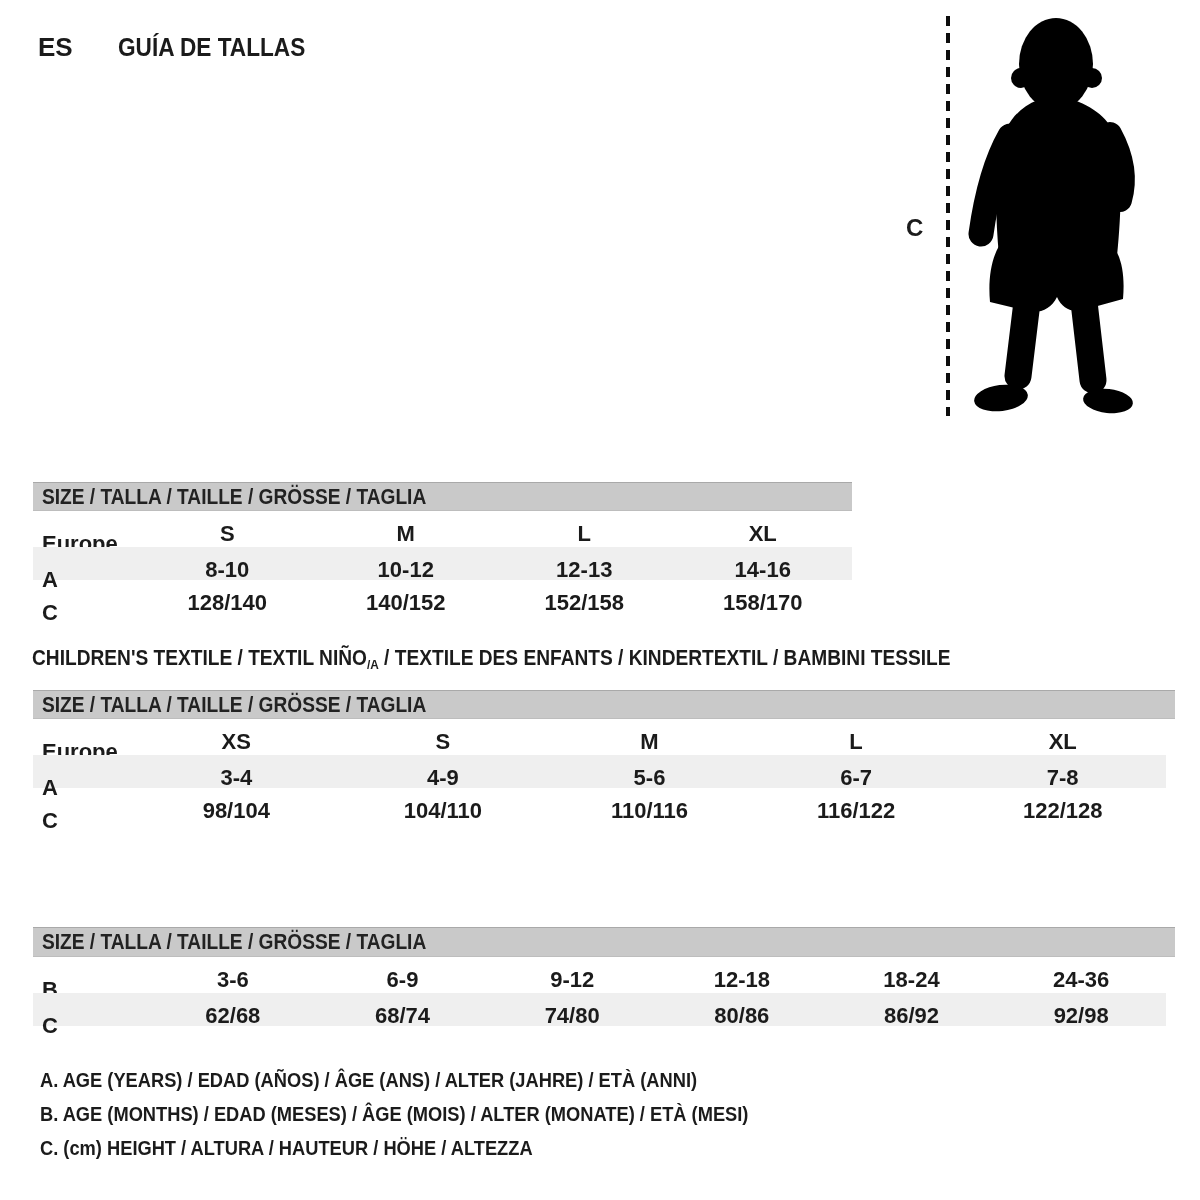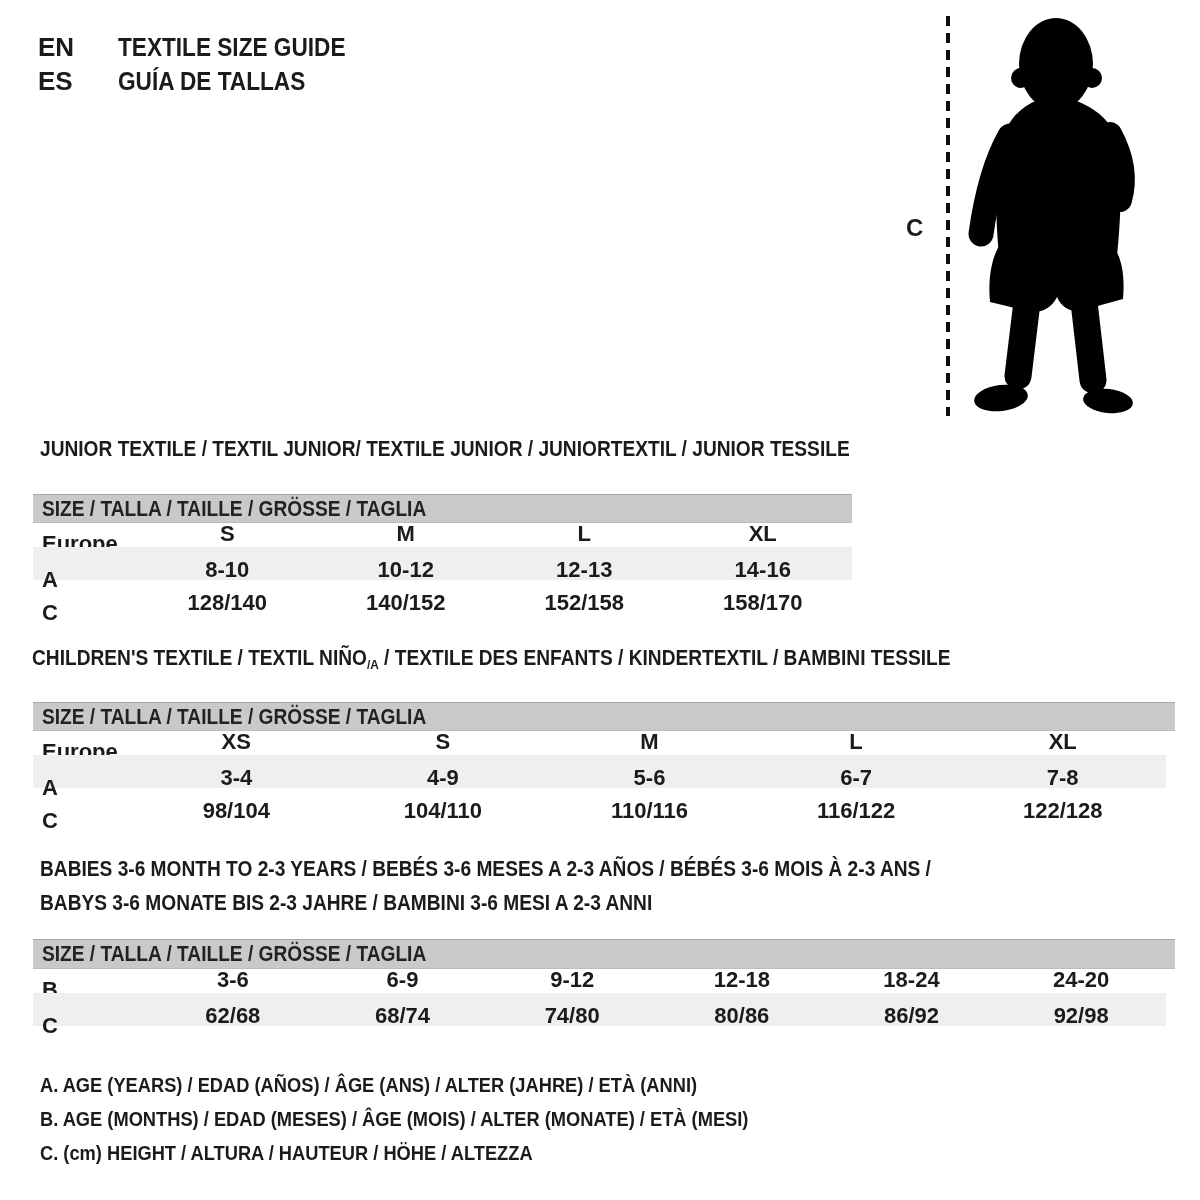--- a/index.html
+++ b/index.html
@@ -27,45 +27,41 @@
   .baby-svg { left:965px; top:14px; }
 
   
   .sec-heading { font-size:22px; line-height:26px; }
   .heading-sub { font-size:0.62em; vertical-align:-0.28em; }
 
   
   .size-bar {
     background:#c9c9c9; border-top:1px solid #a9a9a9; border-bottom:1px solid #bdbdbd;
     box-sizing:border-box; display:flex; align-items:center; padding-left:9px;
-    font-size:22px; color:#222;margin-top:12px;
+    font-size:22px; color:#222;
   }
 
   
   .trow { display:grid; align-items:center; font-size:22px; left:33px; }
   .cols4 { grid-template-columns:105px repeat(4,1fr); width:819px; }
   .cols5 { grid-template-columns:100px repeat(5,1fr); width:1133px; }
   .cols6 { grid-template-columns:115px repeat(6,1fr); width:1133px; }
   .tlabel { padding-left:9px;margin-top:20px; }
   .tcell { text-align:center; }
   .shade { background:#efefef; }
 
   
-  .legend-line { height:34px; display:flex; align-items:center; font-size:21px; }
+  .legend-line { height:34px; display:flex; align-items:flex-start; font-size:21px; }
 </style>
 </head>
 <body>
 
 <div class="page">
 
   <div class="abs lang-block">
-    <div class="lang-row">
-      <span class="lang-code">EN</span>
-      <span class="lang-title cond">TEXTILE SIZE GUIDE</span>
-    </div>
     <div class="lang-row">
       <span class="lang-code">ES</span>
       <span class="lang-title cond">GUÍA DE TALLAS</span>
     </div>
   </div>
 
   <div class="abs measure-line"></div>
   <span class="abs measure-label">C</span>
   <svg class="abs baby-svg" width="180" height="404" viewBox="0 0 180 404" aria-hidden="true">
     <g fill="#000000" stroke="none">
@@ -76,23 +72,20 @@
       <path d="M45,122 C29,150 21,184 16,220" stroke="#000000" stroke-width="25" stroke-linecap="round" fill="none"></path>
       <path d="M145,120 C157,142 161,165 155,186" stroke="#000000" stroke-width="24" stroke-linecap="round" fill="none"></path>
       <path d="M34,232 L148,232 C157,244 160,262 158,285 L118,296 C106,299 97,294 92,283 C86,295 75,300 62,297 L25,288 C23,266 26,246 34,232 Z"></path>
       <path d="M62,288 L53,362" stroke="#000000" stroke-width="27" stroke-linecap="round" fill="none"></path>
       <path d="M119,288 L128,366" stroke="#000000" stroke-width="27" stroke-linecap="round" fill="none"></path>
       <ellipse cx="36" cy="384" rx="27" ry="13" transform="rotate(-7 36 384)"></ellipse>
       <ellipse cx="143" cy="387" rx="25" ry="12" transform="rotate(6 143 387)"></ellipse>
     </g>
   </svg>
 
-  <h2 class="abs sec-heading" style="left:40px;top:436px;margin:0;">
-    <span class="cond">JUNIOR TEXTILE / TEXTIL JUNIOR/ TEXTILE JUNIOR / JUNIORTEXTIL / JUNIOR TESSILE</span>
-  </h2>
   <div class="abs size-bar" style="left:33px;top:482px;width:819px;height:29px;">
     <span class="cond">SIZE / TALLA / TAILLE / GRÖSSE / TAGLIA</span>
   </div>
   <div class="abs trow cols4" style="top:511px;height:36px;">
     <span class="tlabel">Europe</span>
     <span class="tcell">S</span>
     <span class="tcell">M</span>
     <span class="tcell">L</span>
     <span class="tcell">XL</span>
   </div>
@@ -135,35 +128,31 @@
   </div>
   <div class="abs trow cols5" style="top:788px;height:36px;">
     <span class="tlabel">C</span>
     <span class="tcell">98/104</span>
     <span class="tcell">104/110</span>
     <span class="tcell">110/116</span>
     <span class="tcell">116/122</span>
     <span class="tcell">122/128</span>
   </div>
 
-  <h2 class="abs sec-heading" style="left:40px;top:852px;margin:0;line-height:34px;">
-    <span class="cond">BABIES 3-6 MONTH TO 2-3 YEARS / BEBÉS 3-6 MESES A 2-3 AÑOS / BÉBÉS 3-6 MOIS À 2-3 ANS /</span><br>
-    <span class="cond">BABYS 3-6 MONATE BIS 2-3 JAHRE / BAMBINI 3-6 MESI A 2-3 ANNI</span>
-  </h2>
   <div class="abs size-bar" style="left:33px;top:927px;width:1142px;height:30px;">
     <span class="cond">SIZE / TALLA / TAILLE / GRÖSSE / TAGLIA</span>
   </div>
   <div class="abs trow cols6" style="top:957px;height:36px;">
     <span class="tlabel">B</span>
     <span class="tcell">3-6</span>
     <span class="tcell">6-9</span>
     <span class="tcell">9-12</span>
     <span class="tcell">12-18</span>
     <span class="tcell">18-24</span>
-    <span class="tcell">24-20</span>
+    <span class="tcell">24-36</span>
   </div>
   <div class="abs trow cols6 shade" style="top:993px;height:33px;">
     <span class="tlabel">C</span>
     <span class="tcell">62/68</span>
     <span class="tcell">68/74</span>
     <span class="tcell">74/80</span>
     <span class="tcell">80/86</span>
     <span class="tcell">86/92</span>
     <span class="tcell">92/98</span>
   </div>

